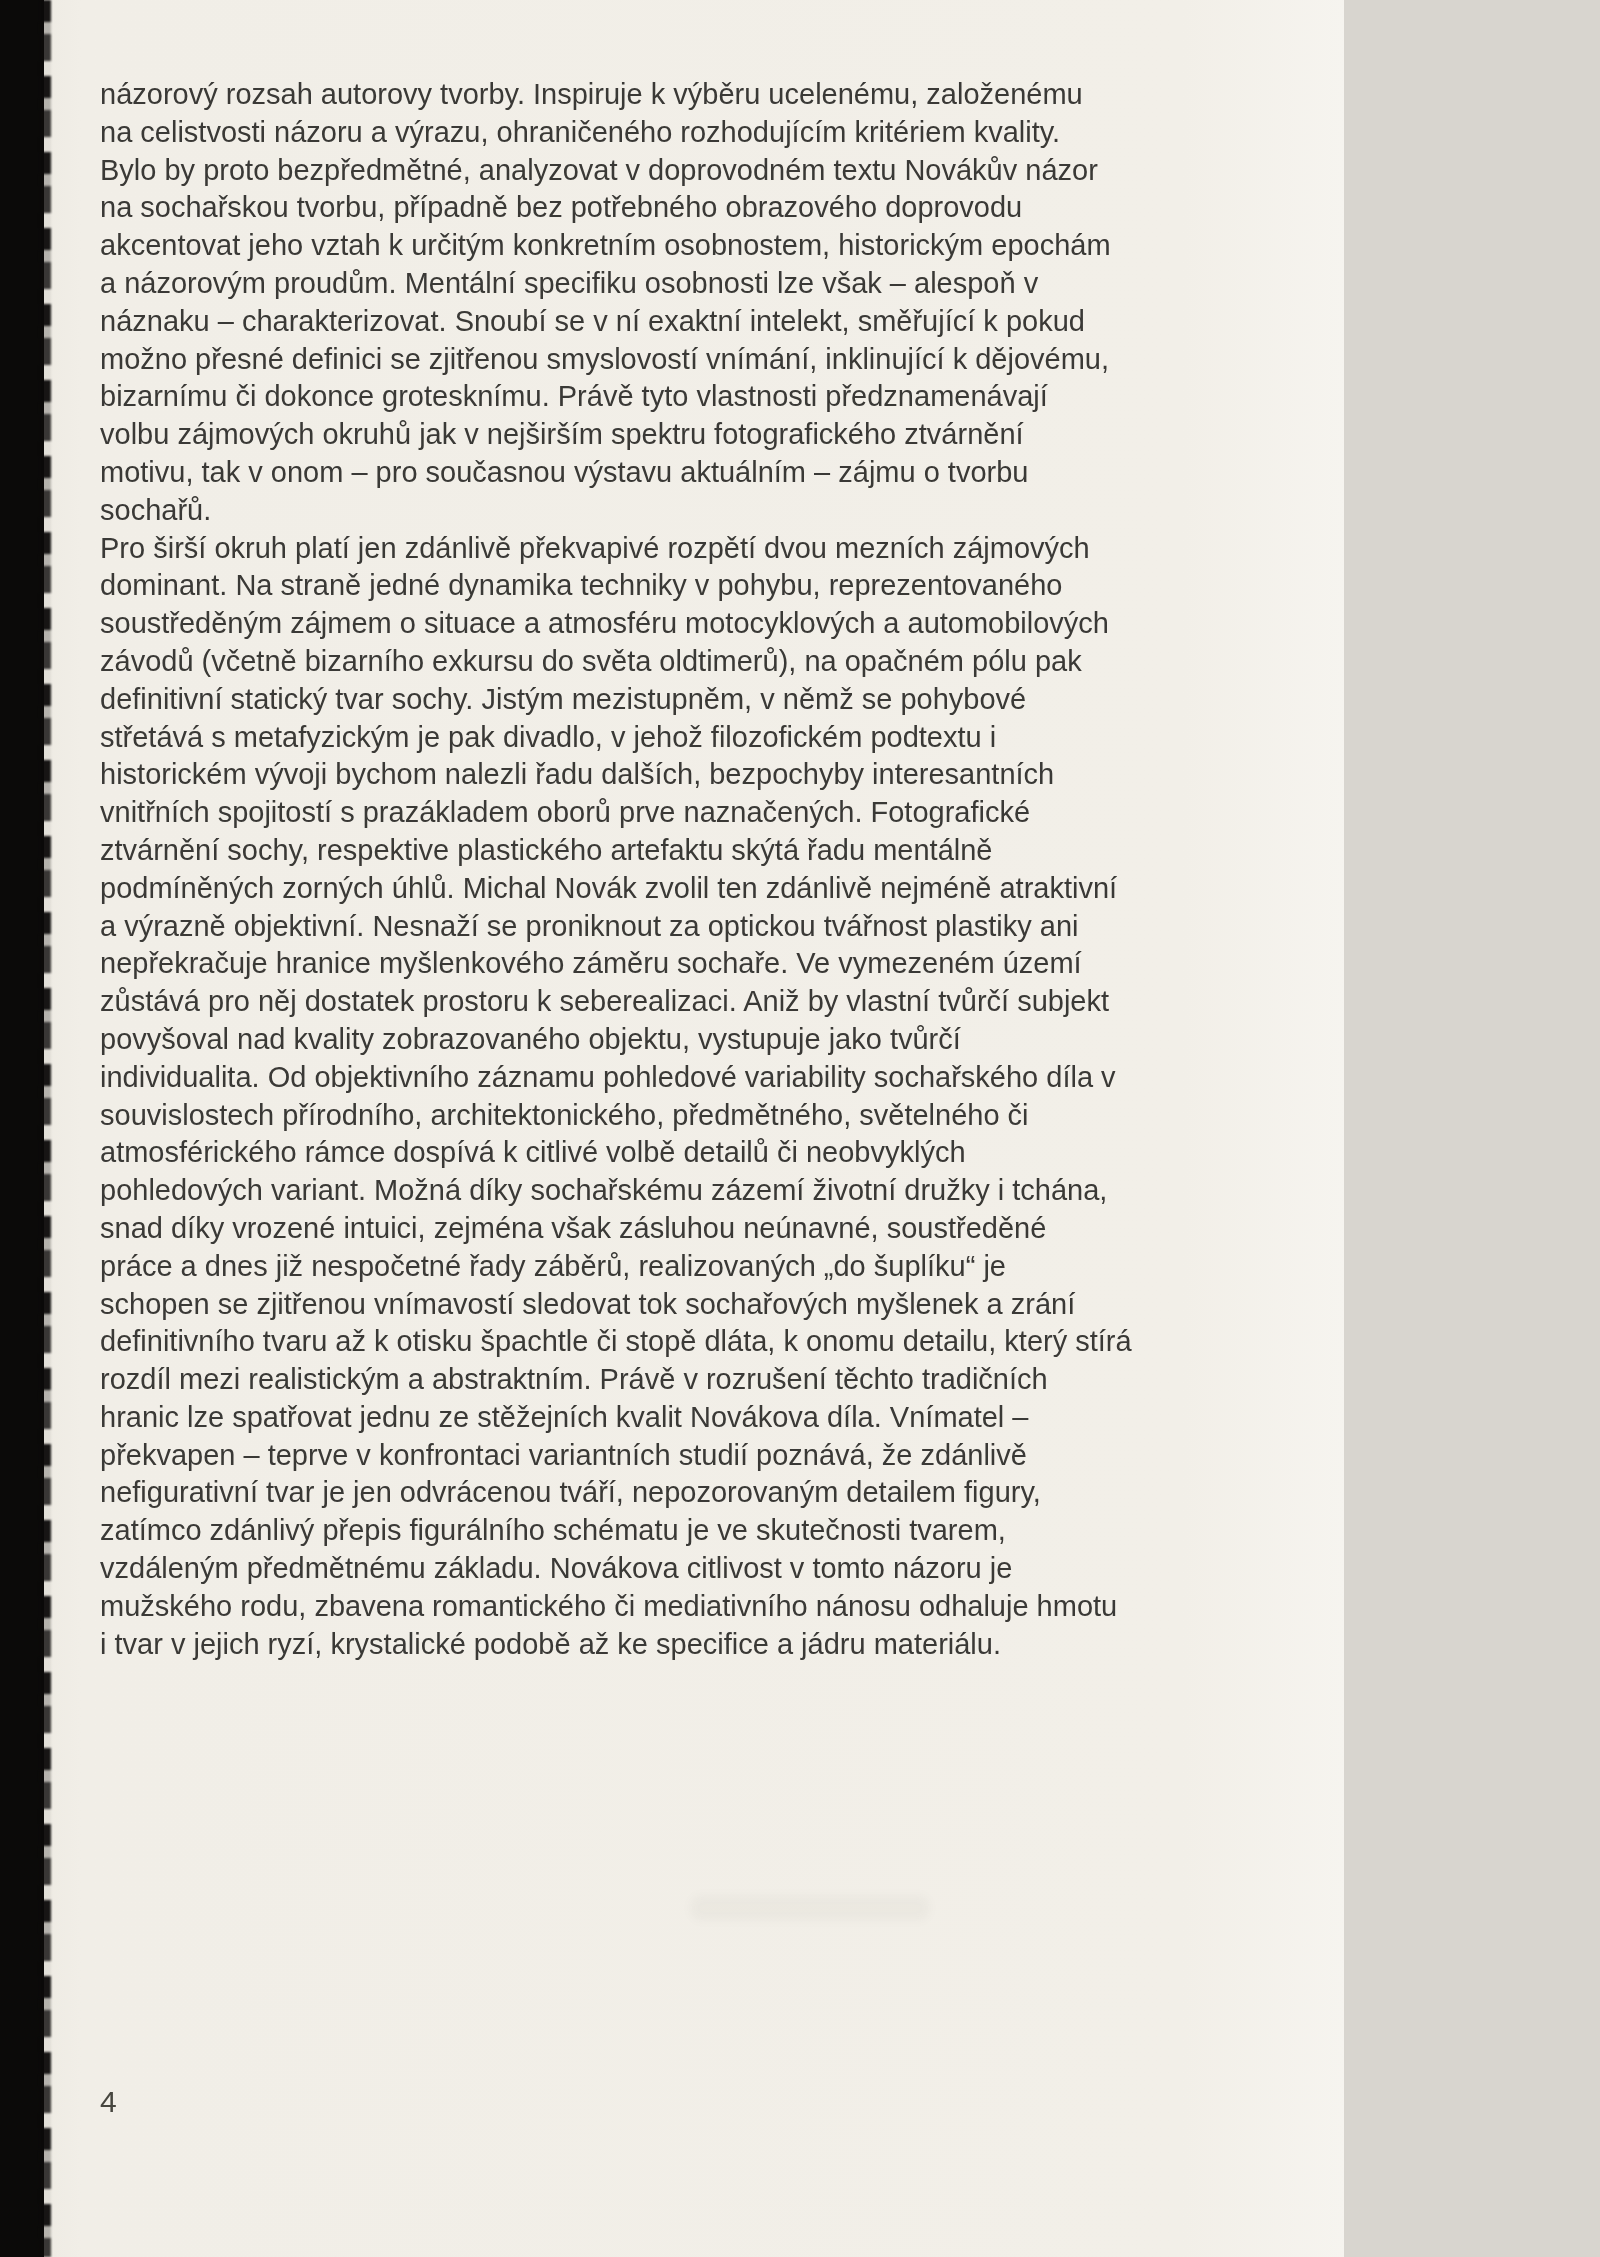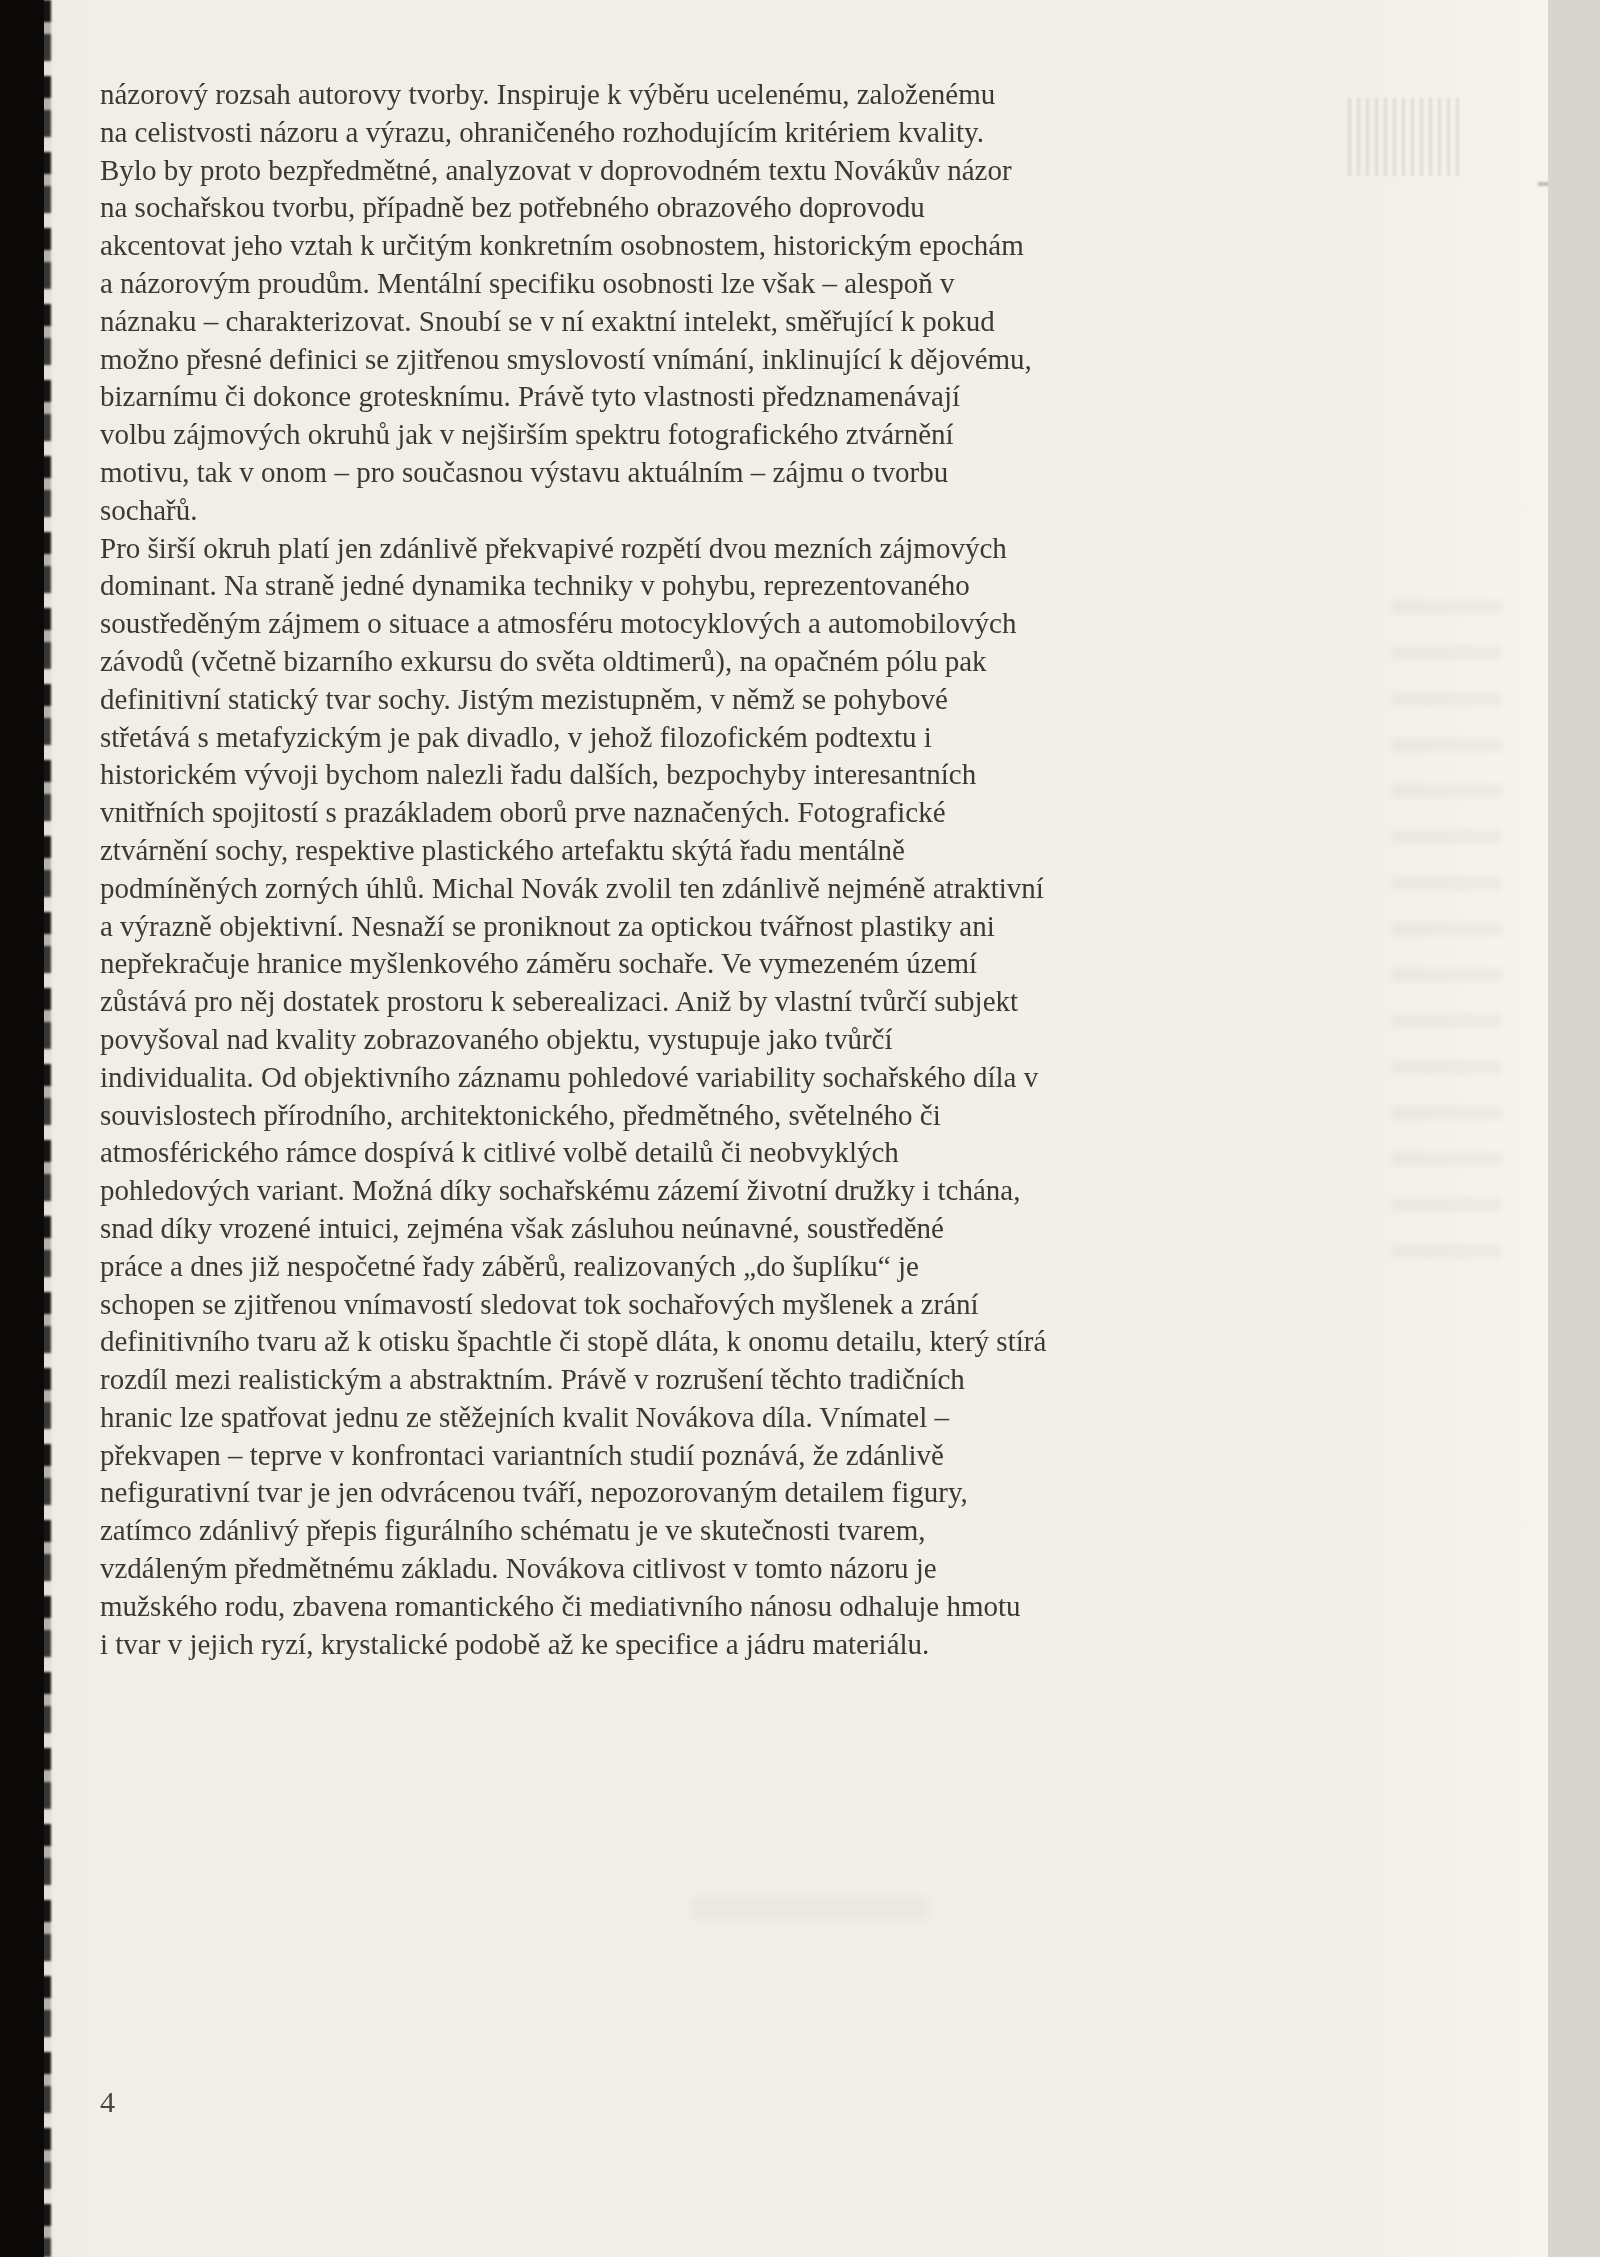--- a/index.html
+++ b/index.html
@@ -2,25 +2,25 @@
 <html><head>
 <meta charset="utf-8">
 <style>
   html, body {
     margin: 0;
     padding: 0;
     background: #d8d5cf;
   }
   .page {
     position: relative;
-    width: 1548px;
+    width: 1344px;
     height: 2257px;
     overflow: hidden;
     background: linear-gradient(90deg, #ebe8e0 0%, #f1eee7 6%, #f2efe8 88%, #f6f4ef 100%);
-    font-family: Liberation Serif, serif;
+    font-family: Liberation Sans, sans-serif;
   }
   
   .scan-bar {
     position: absolute;
     left: 0; top: 0;
     width: 44px;
     height: 100%;
     background: #0b0a09;
   }
   .scan-bar::after {

